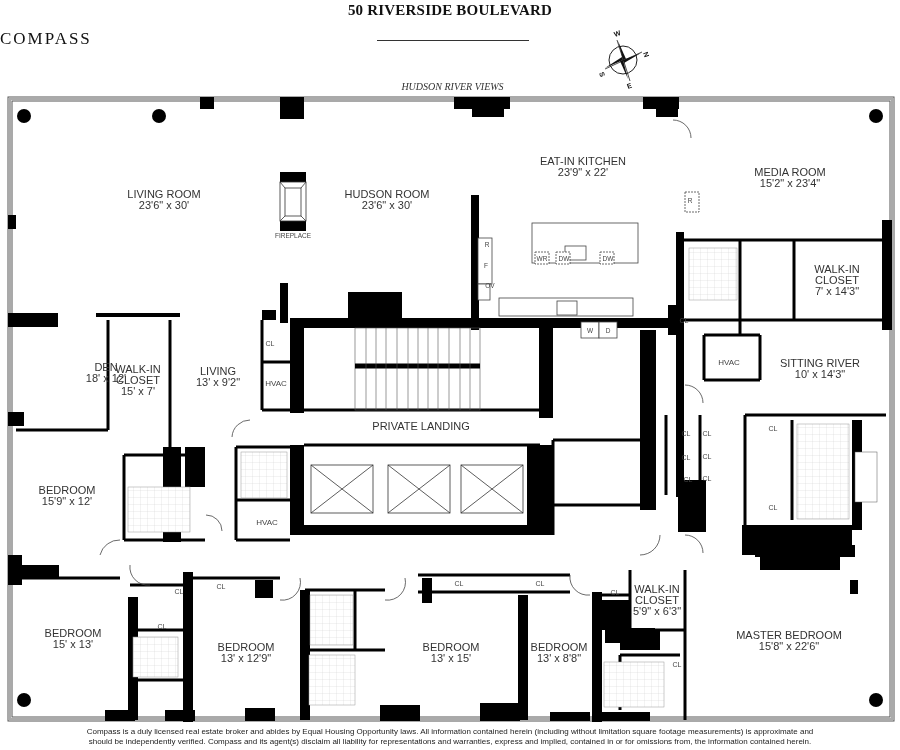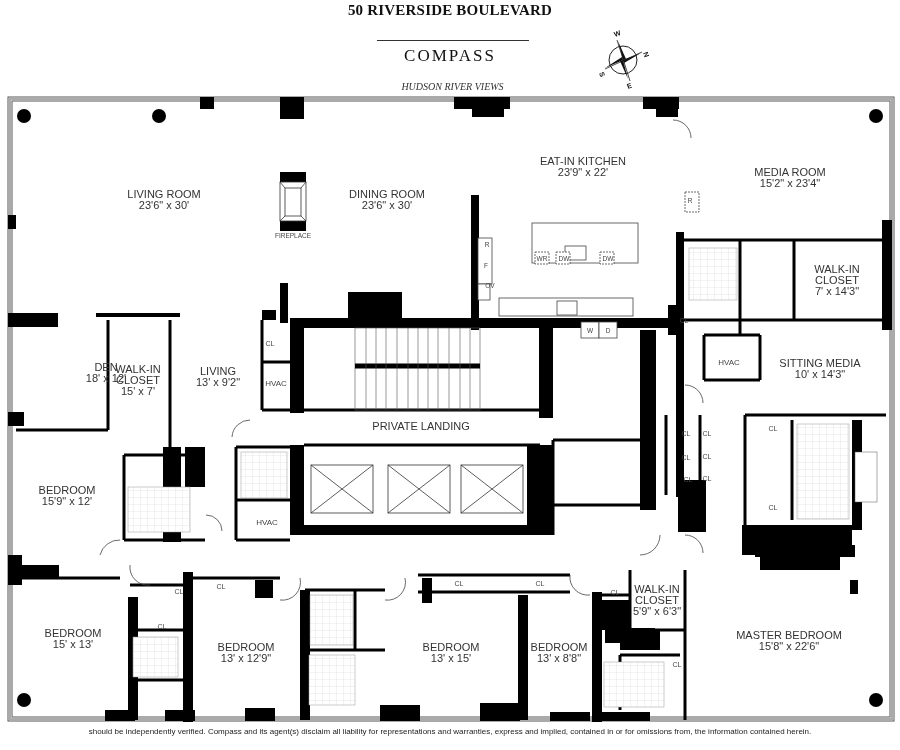--- a/index.html
+++ b/index.html
@@ -2,21 +2,21 @@
 <html><head>
 <meta charset="utf-8">
 <style>
   html, body { margin: 0; padding: 0; background: #ffffff; }
   body { width: 900px; height: 750px; position: relative; overflow: hidden; font-family: "Liberation Sans", sans-serif; color: #222; }
   .header { position: absolute; left: 0; top: 0; width: 719px; height: 78px; font-family: Liberation Serif, serif; }
   .title { position: absolute; left: 0; width: 900px; top: 2px; text-align: center; font-weight: bold; font-size: 15px; color: #111; letter-spacing: 0.2px; }
   .subtitle { position: absolute; left: 0; width: 900px; top: 20px; text-align: center; font-weight: bold; font-size: 14px; color: #111; }
   .subtitle .unit { font-weight: normal; }
   .rule { position: absolute; left: 377px; top: 40px; width: 152px; height: 1px; background: #333; }
-  .brand { position: absolute; left: 0; width: 900px; top: 46px; text-align: center; font-size: 17px; letter-spacing: 2px; color: #111; }
+  .brand { position: absolute; left: 0; width: 900px; top: 29px; text-align: left; font-size: 17px; letter-spacing: 2px; color: #111; }
   .views { position: absolute; left: 0; width: 905px; top: 81px; text-align: center; font-size: 10px; font-style: italic; color: #333; }
   .compass { position: absolute; left: 595px; top: 25px; width: 60px; height: 70px; }
   .plan { position: absolute; left: 0; top: 0; width: 900px; height: 750px; }
   .room { position: absolute; text-align: center; font-size: 11px; line-height: 11px; color: #333; white-space: nowrap; transform: translateX(-50%); }
   .room .dim { display: block; }
   .small { position: absolute; font-size: 7px; color: #444; transform: translate(-50%,-50%); white-space: nowrap; }
   .fixture { position: absolute; font-size: 6.5px; color: #444; transform: translate(-50%,-50%); }
   .footer { position: absolute; left: 0; width: 900px; top: 727px; text-align: center; font-size: 8px; line-height: 10px; color: #222; }
 </style>
 </head>
@@ -264,39 +264,39 @@
     <path d="M685 535 A18 18 0 0 1 703 553"></path>
     <path d="M640 555 A20 20 0 0 0 660 535"></path>
   </g>
 </svg>
 
 <div class="room" style="left:131px; top:189px;margin-left:33px;">
   <span>LIVING ROOM</span>
   <span class="dim">23'6" x 30'</span>
 </div>
 <div class="room" style="left:387px; top:189px;">
-  <span>DINING ROOM</span>
+  <span>HUDSON ROOM</span>
   <span class="dim">23'6" x 30'</span>
 </div>
 <div class="small" style="left:293px; top:235px; font-size:6.5px;">FIREPLACE</div>
 <div class="room" style="left:583px; top:156px;">
   <span>EAT-IN KITCHEN</span>
   <span class="dim">23'9" x 22'</span>
 </div>
 <div class="room" style="left:790px; top:167px;">
   <span>MEDIA ROOM</span>
   <span class="dim">15'2" x 23'4"</span>
 </div>
 <div class="room" style="left:837px; top:264px;">
   <span class="dim">WALK-IN</span>
   <span class="dim">CLOSET</span>
   <span class="dim">7' x 14'3"</span>
 </div>
 <div class="room" style="left:820px; top:358px;">
-  <span>SITTING MEDIA</span>
+  <span>SITTING RIVER</span>
   <span class="dim">10' x 14'3"</span>
 </div>
 <div class="room" style="left:58px; top:362px;margin-left:48px;">
   <span>DEN</span>
   <span class="dim">18' x 12'</span>
 </div>
 <div class="room" style="left:138px; top:364px;">
   <span class="dim">WALK-IN</span>
   <span class="dim">CLOSET</span>
   <span class="dim">15' x 7'</span>
@@ -364,14 +364,15 @@
 <div class="fixture" style="left:486px; top:265px;">F</div>
 <div class="fixture" style="left:490px; top:285px;">OV</div>
 <div class="fixture" style="left:542px; top:258px;">WR</div>
 <div class="fixture" style="left:564px; top:258px;">DW</div>
 <div class="fixture" style="left:608px; top:258px;">DW</div>
 <div class="fixture" style="left:590px; top:330px;">W</div>
 <div class="fixture" style="left:608px; top:330px;">D</div>
 <div class="fixture" style="left:690px; top:200px;">R</div>
 
 <div class="footer">
+  <div>Compass is a duly licensed real estate broker and abides by Equal Housing Opportunity laws.  All information contained herein (including without limitation square footage measurements) is approximate and</div>
   <div>should be independently verified. Compass and its agent(s) disclaim all liability for representations and warranties, express and implied, contained in or for omissions from, the information contained herein.</div>
 </div>
 
 </body></html>

